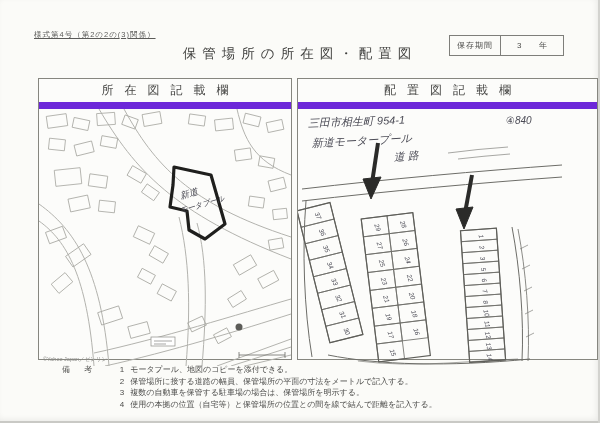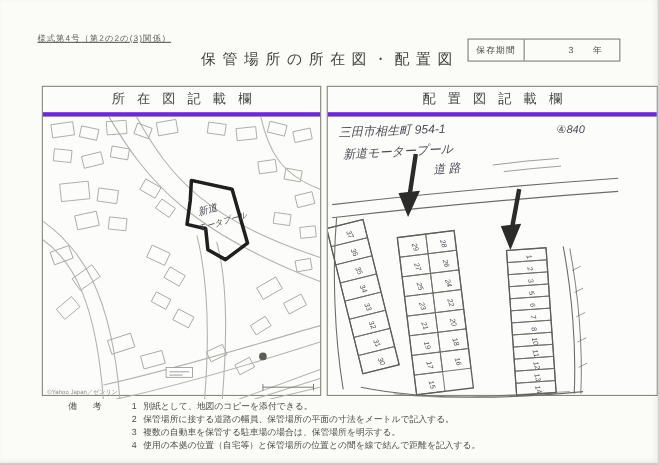--- a/index.html
+++ b/index.html
@@ -4,28 +4,28 @@
 <style>
   html,body{margin:0;padding:0;background:#d9d9d6;}
   .paper{
     position:relative;width:600px;height:423px;overflow:hidden;
     background:#fbfbf8;color:#4a4a48;
     font-family:"Liberation Sans","DejaVu Sans",sans-serif;
     box-shadow:inset -3px -3px 6px rgba(0,0,0,.08);
   }
   .form-no{position:absolute;left:34px;top:30px;font-size:7.5px;letter-spacing:1px;color:#5a5a58;text-decoration:underline;}
   .title{position:absolute;left:0;top:45px;width:100%;text-align:center;font-size:13.5px;letter-spacing:6px;color:#3f3f3d;}
-  .retention{position:absolute;right:36px;top:35px;display:flex;border:1px solid #7e7e7a;font-size:8px;color:#4c4c4a;background:#fbfbf8;gap:24px;}
+  .retention{position:absolute;right:36px;top:35px;display:flex;border:1px solid #7e7e7a;font-size:8px;color:#4c4c4a;background:#fbfbf8;}
   .retention .cell{padding:4px 7px;}
   .retention .cell.lbl{border-right:1px solid #7e7e7a;letter-spacing:1px;}
   .retention .cell.val{width:48px;display:flex;justify-content:space-around;align-items:center;}
   .panel{position:absolute;top:78px;height:282px;border:1px solid #86867f;background:#fcfcfa;box-sizing:border-box;}
   .panel.left{left:38px;width:254px;}
   .panel.right{left:297px;width:301px;}
-  .panel-header{height:23px;line-height:23px;text-align:center;font-size:12px;letter-spacing:11px;color:#454543;border-bottom:4px solid #6d28d9;text-indent:11px;}
+  .panel-header{height:23px;line-height:23px;text-align:center;font-size:12px;letter-spacing:11px;color:#454543;border-bottom:7px solid #6d28d9;text-indent:11px;}
   .panel-body{position:relative;width:100%;height:257px;overflow:hidden;}
   svg{display:block;}
   .map-line{stroke:#b3b3ae;stroke-width:1;fill:none;}
   .bldg{stroke:#a8a8a2;stroke-width:.8;fill:none;}
   .site{stroke:#1f1f1d;stroke-width:3.2;fill:none;stroke-linejoin:round;}
   .hand{font-style:italic;fill:#4b4b55;}
   .pen{stroke:#6d6d68;fill:none;}
   .notes{position:absolute;left:62px;top:364px;font-size:8px;color:#4c4c4a;line-height:11.5px;display:flex;justify-content:center;}
   .notes .lbl{letter-spacing:6px;margin-right:12px;white-space:nowrap;}
   .note-row{display:flex;}
@@ -237,21 +237,21 @@
           </g>
       </svg>
     </div>
   </div>
 
   <div class="notes">
     <div class="lbl">備 考</div>
     <div>
       <div class="note-row">
         <span class="n">1</span>
-        <span>別紙として、地図のコピーを添付できる。</span>
+        <span>モータプール、地図のコピーを添付できる。</span>
       </div>
       <div class="note-row">
         <span class="n">2</span>
         <span>保管場所に接する道路の幅員、保管場所の平面の寸法をメートルで記入する。</span>
       </div>
       <div class="note-row">
         <span class="n">3</span>
         <span>複数の自動車を保管する駐車場の場合は、保管場所を明示する。</span>
       </div>
       <div class="note-row">

